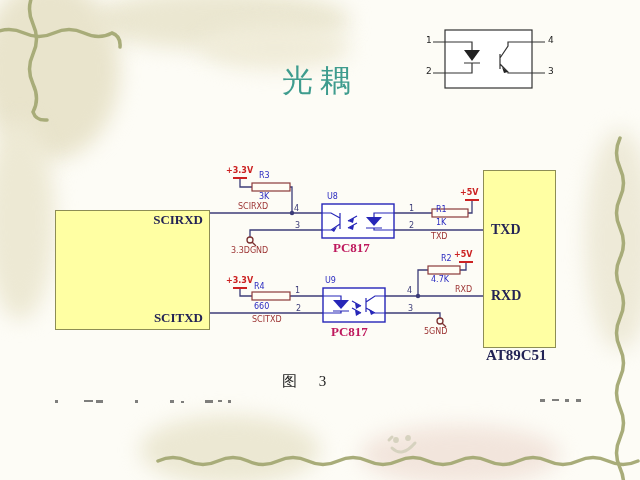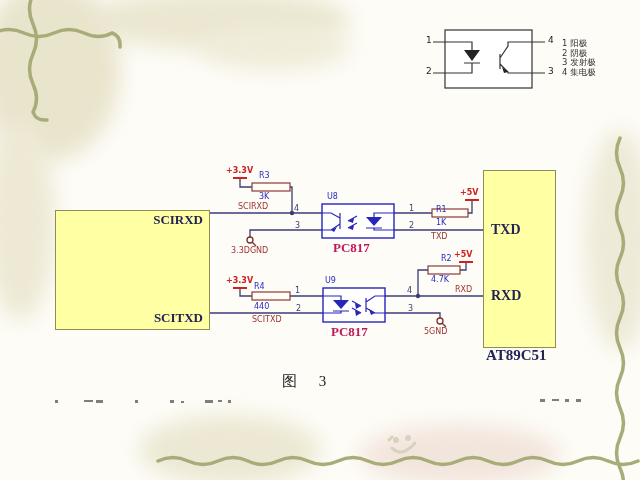--- a/index.html
+++ b/index.html
@@ -37,40 +37,35 @@
   <div class="blob" style="left:585px;top:130px;width:70px;height:220px;background:#eeead8;"></div>
   <div class="blob" style="left:200px;top:25px;width:150px;height:45px;background:#f0ecd9;"></div>
 
   <svg class="abs" style="left:0;top:0;" width="640" height="480" viewBox="0 0 640 480" fill="none" stroke="#a8ac79" stroke-width="3.5" stroke-linecap="round">
     <path d="M-6 33 q15 -7 30 0 t30 0 t30 0 t28 0 q9 3 8 14"></path>
     <path d="M33 -6 q-7 15 0 30 t0 30 t0 30 t0 28 q3 9 14 8"></path>
     <path d="M158 461 q15 -7 30 0 t30 0 t30 0 t30 0 t30 0 t30 0 t30 0 t30 0 t30 0 t30 0 t30 0 t30 0 t30 0 t30 0 t30 0 t30 0"></path>
     <path d="M620 138 q-7 15 0 30 t0 30 t0 30 t0 30 t0 30 t0 30 t0 30 t0 30 t0 30 t0 30 t0 30 t0 30"></path>
   </svg>
 
+  <div class="abs title" style="left:230px;top:60px;width:180px;color:#3E9C8E;">光耦</div>
 
   <svg class="abs" style="left:0;top:0;" width="640" height="130" viewBox="0 0 640 130" fill="none" stroke="#333" stroke-width="1.2">
     <rect x="445" y="30" width="87" height="58" fill="#ffffff"></rect>
     <path d="M433 42 H445 M433 73 H445 M532 42 H545 M532 73 H545"></path>
     <path d="M445 42 H472 V50"></path>
     <polygon points="464,50 480,50 472,61" fill="#222" stroke="none"></polygon>
     <path d="M464 63 H480 M472 63 V73 H445"></path>
     <path d="M532 42 H508 V46 L500 58 M500 54 V69 M500 64 L508 72 V73 H532"></path>
     <polygon points="508,72 502,67 504,73" fill="#222" stroke="none"></polygon>
   </svg>
   <div class="inset-pin" style="left:426px;top:36px;">1</div>
   <div class="inset-pin" style="left:426px;top:67px;">2</div>
   <div class="inset-pin" style="left:548px;top:36px;">4</div>
   <div class="inset-pin" style="left:548px;top:67px;">3</div>
-  <div class="abs" style="left:562px;top:39px;">
-    <div class="legend-row"><span>1</span>&nbsp;<span>阳极</span></div>
-    <div class="legend-row"><span>2</span>&nbsp;<span>阴极</span></div>
-    <div class="legend-row"><span>3</span>&nbsp;<span>发射极</span></div>
-    <div class="legend-row"><span>4</span>&nbsp;<span>集电极</span></div>
-  </div>
 
   <div class="chip" style="left:55px;top:210px;width:155px;height:120px;">
     <span class="chip-pin" style="right:6px;top:1px;">SCIRXD</span>
     <span class="chip-pin" style="right:6px;bottom:3px;">SCITXD</span>
   </div>
 
   <div class="chip" style="left:483px;top:170px;width:73px;height:178px;">
     <span class="chip-pin" style="left:7px;top:51px;font-size:14px;">TXD</span>
     <span class="chip-pin" style="left:7px;top:117px;font-size:14px;">RXD</span>
   </div>
@@ -149,21 +144,21 @@
   <div class="pwr" style="left:226px;top:167px;">+3.3V</div>
   <div class="pwr" style="left:460px;top:189px;">+5V</div>
   <div class="pwr" style="left:226px;top:277px;">+3.3V</div>
   <div class="pwr" style="left:454px;top:251px;">+5V</div>
 
   <div class="ref" style="left:259px;top:172px;">R3</div>
   <div class="ref" style="left:259px;top:193px;">3K</div>
   <div class="ref" style="left:436px;top:206px;text-align:right;">R1</div>
   <div class="ref" style="left:436px;top:219px;">1K</div>
   <div class="ref" style="left:254px;top:283px;">R4</div>
-  <div class="ref" style="left:254px;top:303px;">440</div>
+  <div class="ref" style="left:254px;top:303px;">660</div>
   <div class="ref" style="left:441px;top:255px;">R2</div>
   <div class="ref" style="left:431px;top:276px;">4.7K</div>
   <div class="ref" style="left:327px;top:193px;">U8</div>
   <div class="ref" style="left:325px;top:277px;">U9</div>
   <div class="pc817" style="left:333px;top:240px;">PC817</div>
   <div class="pc817" style="left:331px;top:324px;">PC817</div>
 
   <div class="pinno" style="left:294px;top:205px;">4</div>
   <div class="pinno" style="left:295px;top:222px;">3</div>
   <div class="pinno" style="left:409px;top:205px;">1</div>

